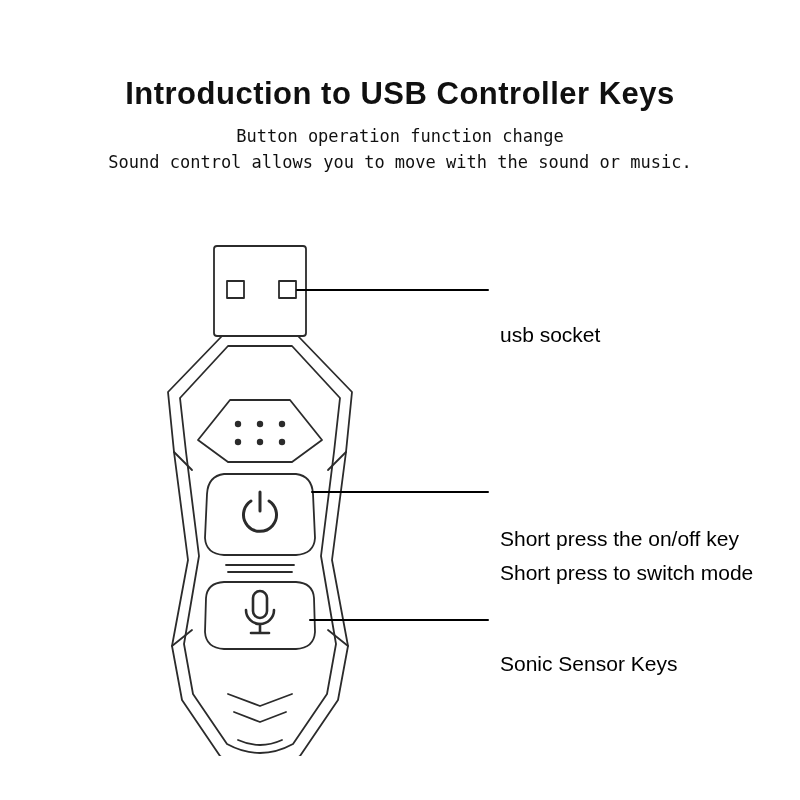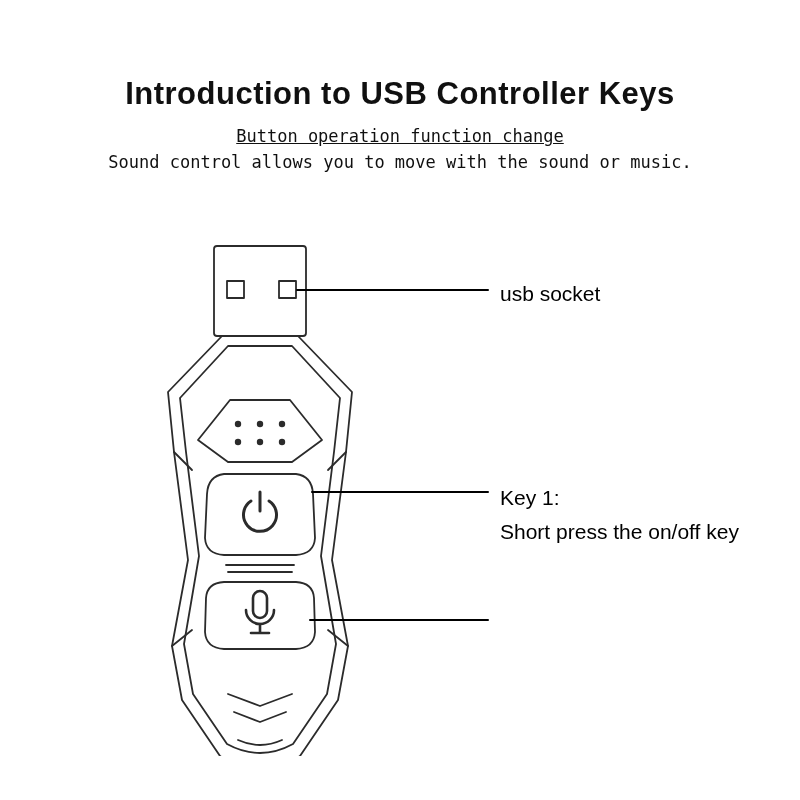--- a/index.html
+++ b/index.html
@@ -21,31 +21,32 @@
     color:#101010;
   }
   .subtitle{
     position:absolute;
     left:0;width:800px;
     text-align:center;
     font-family:"DejaVu Sans Mono", monospace;
     font-size:17px;
     color:#101010;
   }
-  .subtitle.line1{top:126px;text-decoration:underline;}
+  .subtitle.line1{top:126px;}
   .subtitle.line2{top:152px;}
   .diagram-svg{
     position:absolute;top:0;left:0;
   }
   .callout{
     position:absolute;
     font-size:21px;
     color:#000;
     line-height:34px;
     white-space:nowrap;
+    margin-top:41px;
   }
   .callout .single{line-height:28px;}
   .usb-socket-label{left:500px;top:277px;font-size:21px;}
   .key1-label{left:500px;top:481px;}
   .key2-label{left:500px;top:606px;}
 </style>
 </head>
 <body>
 
 <div class="canvas">
@@ -118,20 +119,21 @@
       <line x1="312" y1="492" x2="488" y2="492"></line>
       <line x1="310" y1="620" x2="488" y2="620"></line>
     </g>
   </svg>
 
   <div class="callout usb-socket-label">
     <span class="single">usb socket</span>
   </div>
 
   <div class="callout key1-label">
-    <div>Key 1:</div>
     <div>Short press the on/off key</div>
+    <div>Short press to switch mode</div>
   </div>
 
   <div class="callout key2-label">
+    <div>Sonic Sensor Keys</div>
   </div>
 
 </div>
 
 </body></html>

